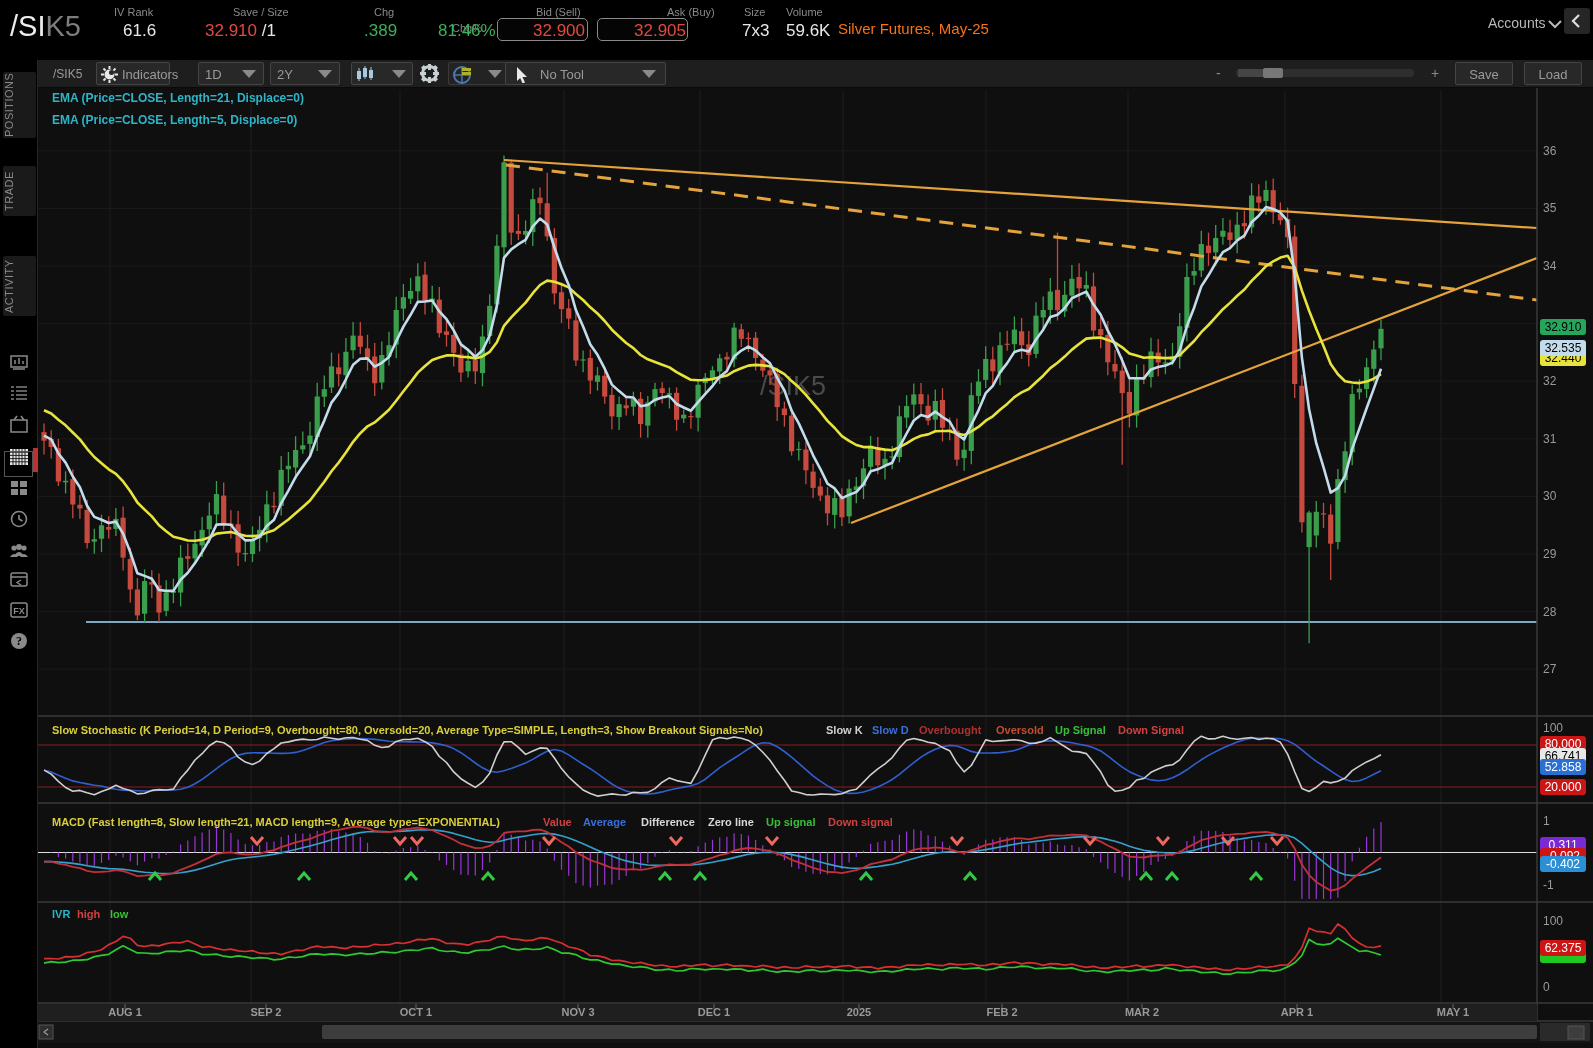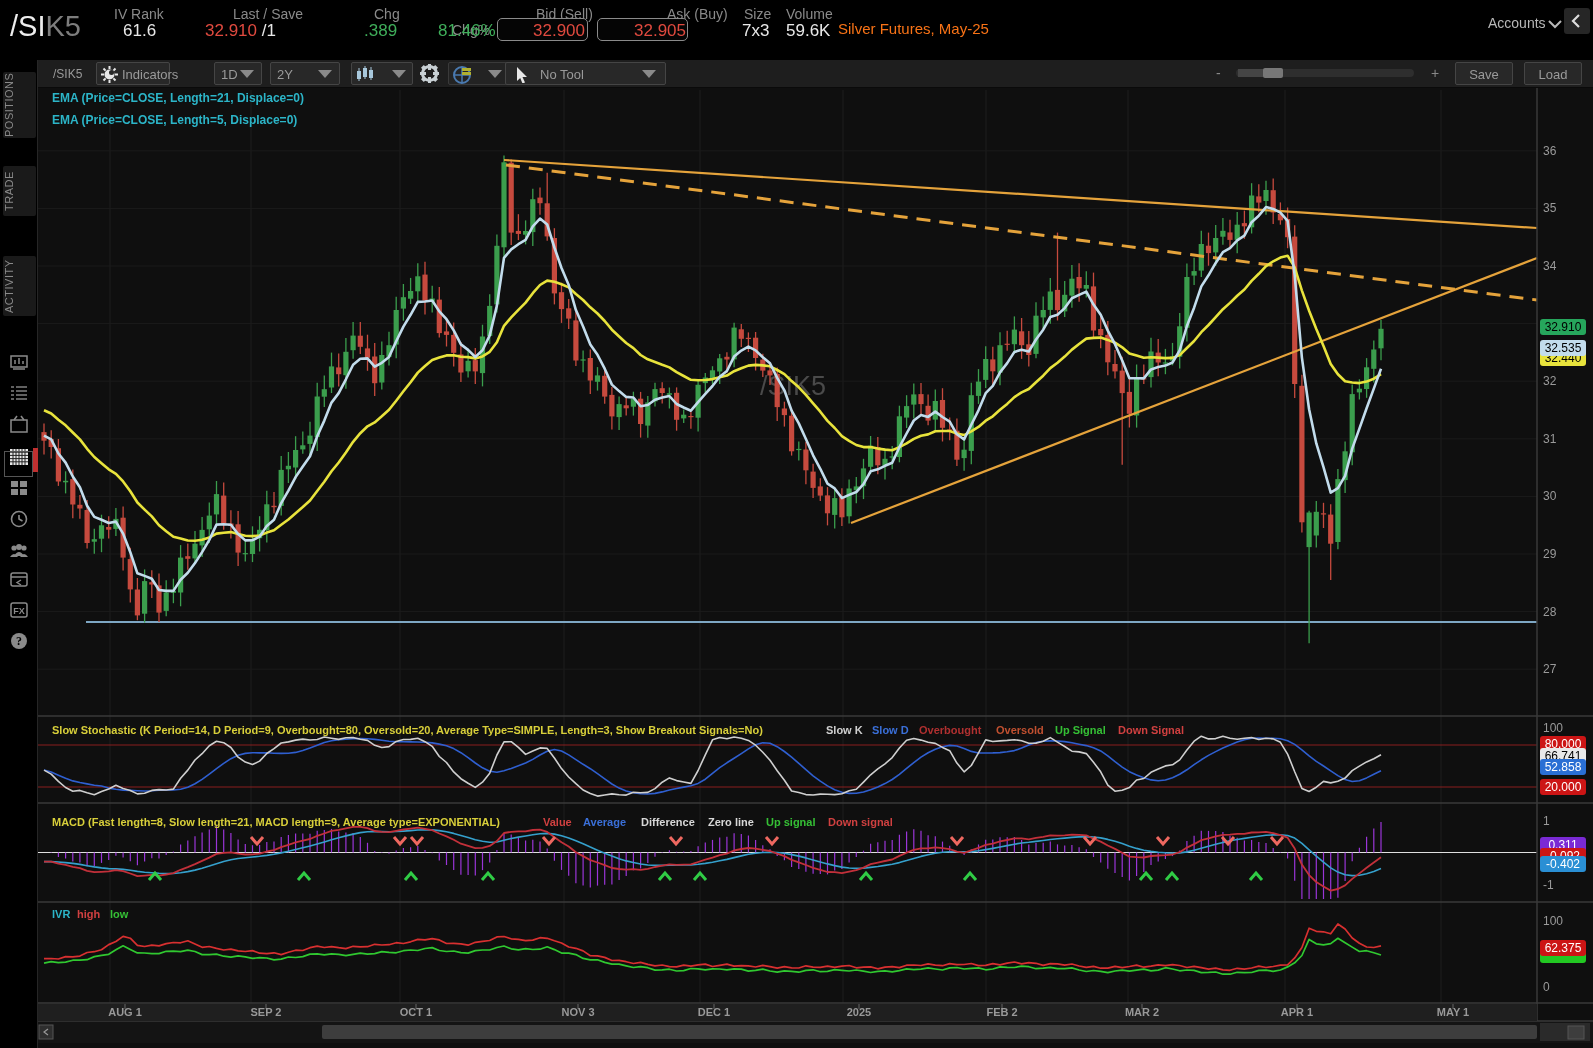--- a/index.html
+++ b/index.html
@@ -1,31 +1,31 @@
 <!DOCTYPE html>
 <html><head><meta charset="utf-8">
 <style>
 *{margin:0;padding:0;box-sizing:border-box}
 body{width:1593px;height:1048px;background:#000;font-family:"Liberation Sans",sans-serif;position:relative;overflow:hidden}
 .hdr{position:absolute;left:0;top:0;width:1593px;height:60px;background:#000}
-.lbl{position:absolute;font-size:14px;color:#8a8a8a;white-space:nowrap}
+.lbl{position:absolute;font-size:11px;color:#8a8a8a;white-space:nowrap}
 .val{position:absolute;font-size:17px;color:#e8e8e8;white-space:nowrap}
 .red{color:#e04a3f} .grn{color:#3fae5a}
 .box{position:absolute;border:1px solid #8a8a8a;border-radius:5px;height:23px;background:#050505}
 .tbar{position:absolute;left:38px;top:60px;width:1555px;height:28px;background:#1e1e1e;border-bottom:1px solid #0a0a0a}
 .tbtn{position:absolute;top:2px;height:23px;background:#282828;border:1px solid #454545;border-radius:2px;color:#9a9a9a;font-size:13px}
 .side{position:absolute;left:0;top:60px;width:38px;height:988px;background:#000;border-right:1px solid #262626}
 .vtab{position:absolute;left:3px;width:33px;background:#1a1a1a;color:#8a8a8a;font-size:11px;letter-spacing:.5px;writing-mode:vertical-rl;transform:rotate(180deg);text-align:center;border-radius:2px}
 .chev{display:inline-block;width:0;height:0;border-left:7px solid transparent;border-right:7px solid transparent;border-top:8px solid #8a8a8a}
 </style></head><body>
 <div class="hdr">
   <span style="position:absolute;left:10px;top:10px;font-size:29px;color:#eee">/SI<span style="color:#7d7d7d">K5</span></span>
   <span class="lbl" style="left:114px;top:6px">IV Rank</span>
     <span class="val" style="left:123px;top:21px">61.6</span>
-  <span class="lbl" style="left:233px;top:6px">Last / Save</span>
+  <span class="lbl" style="left:233px;top:6px">Save / Size</span>
     <span class="val red" style="left:205px;top:21px">32.910<span style="color:#e8e8e8"> /1</span></span>
   <span class="lbl" style="left:374px;top:6px">Chg</span>
     <span class="val grn" style="left:364px;top:21px">.389</span>
   <span class="lbl" style="left:452px;top:22px">Chg%</span>
     <span class="val grn" style="left:438px;top:21px">81.46%</span>
   <span class="lbl" style="left:536px;top:6px">Bid (Sell)</span>
   <div class="box" style="left:497px;top:18px;width:91px"></div>
   <span class="val red" style="left:533px;top:21px">32.900</span>
   <span class="lbl" style="left:667px;top:6px">Ask (Buy)</span>
   <div class="box" style="left:597px;top:18px;width:91px"></div>
@@ -56,21 +56,21 @@
           <line x1="14" y1="8.5" x2="17" y2="8.5"></line>
           <line x1="2.5" y1="2.5" x2="4.6" y2="4.6"></line>
           <line x1="12.4" y1="12.4" x2="14.5" y2="14.5"></line>
           <line x1="2.5" y1="14.5" x2="4.6" y2="12.4"></line>
           <line x1="12.4" y1="4.6" x2="14.5" y2="2.5"></line>
         </g>
         <circle cx="10.5" cy="6.5" r="2.5" fill="#282828"></circle>
       </svg>
     <span style="position:absolute;left:25px;top:4px">Indicators</span>
   </div>
-  <div class="tbtn" style="left:176px;width:48px">
+  <div class="tbtn" style="left:160px;width:66px">
       <span style="position:absolute;left:6px;top:4px">1D</span>
       <span class="chev" style="position:absolute;right:7px;top:7px"></span>
     </div>
   <div class="tbtn" style="left:232px;width:70px">
       <span style="position:absolute;left:6px;top:4px">2Y</span>
       <span class="chev" style="position:absolute;right:7px;top:7px"></span>
     </div>
   <div class="tbtn" style="left:313px;width:62px">
     <svg style="position:absolute;left:4px;top:3px" width="18" height="16">
         <g fill="#a8c8dc">

